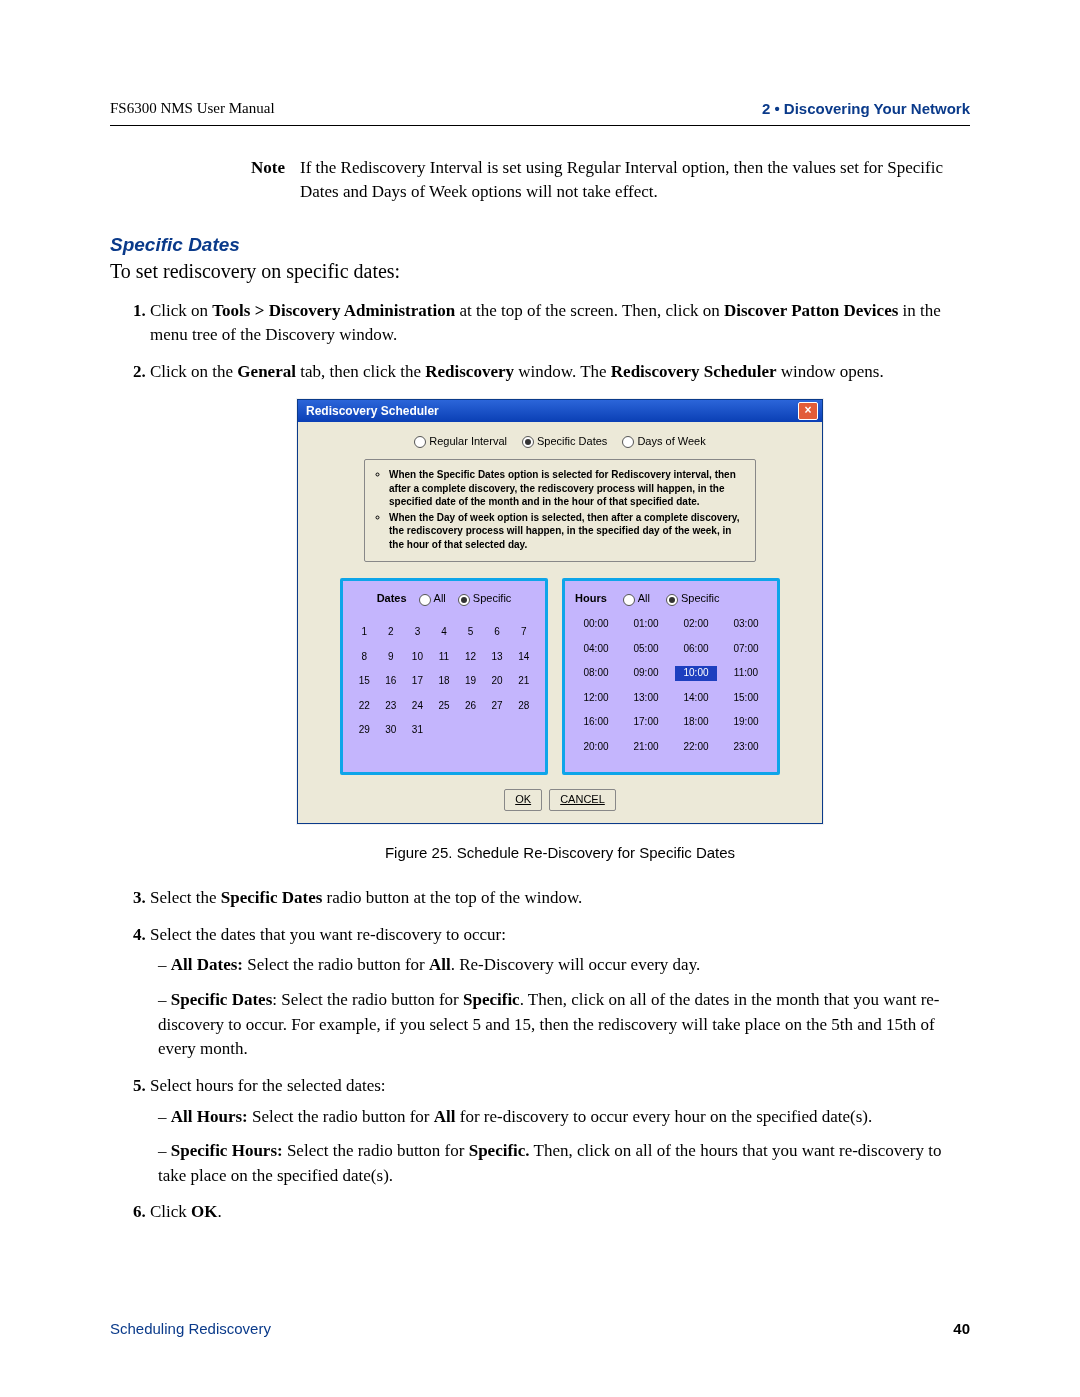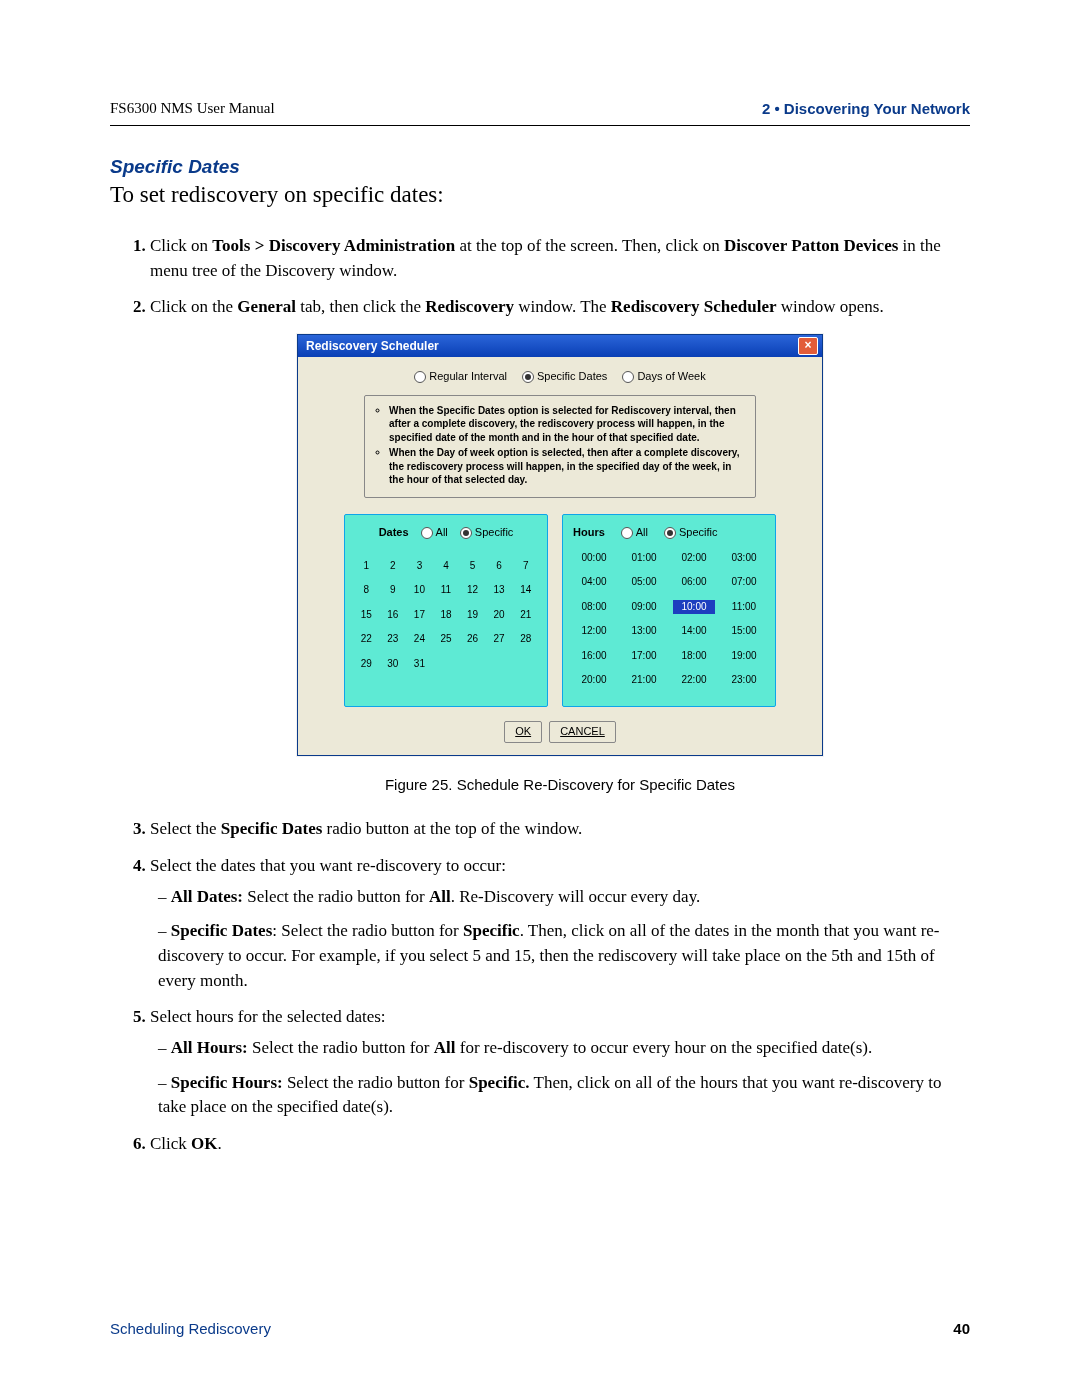--- a/index.html
+++ b/index.html
@@ -29,21 +29,21 @@
   .note-label { font-weight: bold; width: 60px; flex-shrink: 0; text-align: right; margin-right: 15px; }
   .note-text { }
   .section-title {
     color: #0a3a8a;
     font-style: italic;
     font-weight: bold;
     font-size: 19px;
     font-family: Arial, sans-serif;
     margin-bottom: 4px;
   }
-  .intro { font-size: 23px; margin-bottom: 26px; }
+  .intro { font-size: 20px; margin-bottom: 16px; }
   ol.main-list { padding-left: 40px; font-size: 17px; line-height: 1.45; margin-top: 6px; }
   ol.main-list > li { margin-bottom: 12px; }
   ol.main-list > li::marker { font-weight: bold; }
   .sublist { margin-left: 8px; margin-top: 6px; }
   .sublist .subitem { margin-bottom: 10px; }
   .sublist .subitem::before { content: "\2013  "; }
   b { font-weight: bold; }
   .fig-caption { text-align: center; font-family: Arial, sans-serif; font-size: 15px; margin: 18px 0 22px 0; }
 
   
@@ -113,23 +113,23 @@
     margin: 0 auto 16px auto;
     width: 370px;
     font-size: 10px;
     line-height: 1.35;
     font-weight: bold;
   }
   .infobox ul { margin: 0; padding-left: 14px; }
   .infobox li { margin-bottom: 2px; }
   .panels { display: flex; gap: 14px; justify-content: center; }
   .panel {
-    border: 1px solid #0ea5e9;
+    border: 3px solid #0ea5e9;
     border-radius: 2px;
-    background: #5eead4;
+    background: #c4b5fd;
   }
   .dates-panel { width: 182px; padding: 10px 10px 28px 10px; }
   .hours-panel { width: 192px; padding: 10px 10px 18px 10px; }
   .panel-head {
     display: flex;
     align-items: center;
     justify-content: center;
     gap: 12px;
     font-size: 11px;
     margin-bottom: 18px;
@@ -181,20 +181,24 @@
 <body>
 
 <div class="page">
 
   <div class="header-row">
     <span class="header-left">FS6300 NMS User Manual</span>
     <span class="header-right">2 • Discovering Your Network</span>
   </div>
   <hr class="hr-line">
 
+  <div class="note-block">
+    <div class="note-label">Note</div>
+    <div class="note-text">If the Rediscovery Interval is set using Regular Interval option, then the values set for Specific Dates and Days of Week options will not take effect.</div>
+  </div>
 
   <div class="section-title">Specific Dates</div>
   <div class="intro">To set rediscovery on specific dates:</div>
 
   <ol class="main-list">
     <li>
       <span>Click on </span><b>Tools &gt; Discovery Administration</b><span> at the top of the screen. Then, click on </span><b>Discover Patton Devices</b><span> in the menu tree of the Discovery window.</span>
     </li>
     <li>
       <span>Click on the </span><b>General</b><span> tab, then click the </span><b>Rediscovery</b><span> window. The </span><b>Rediscovery Scheduler</b><span> window opens.</span>

